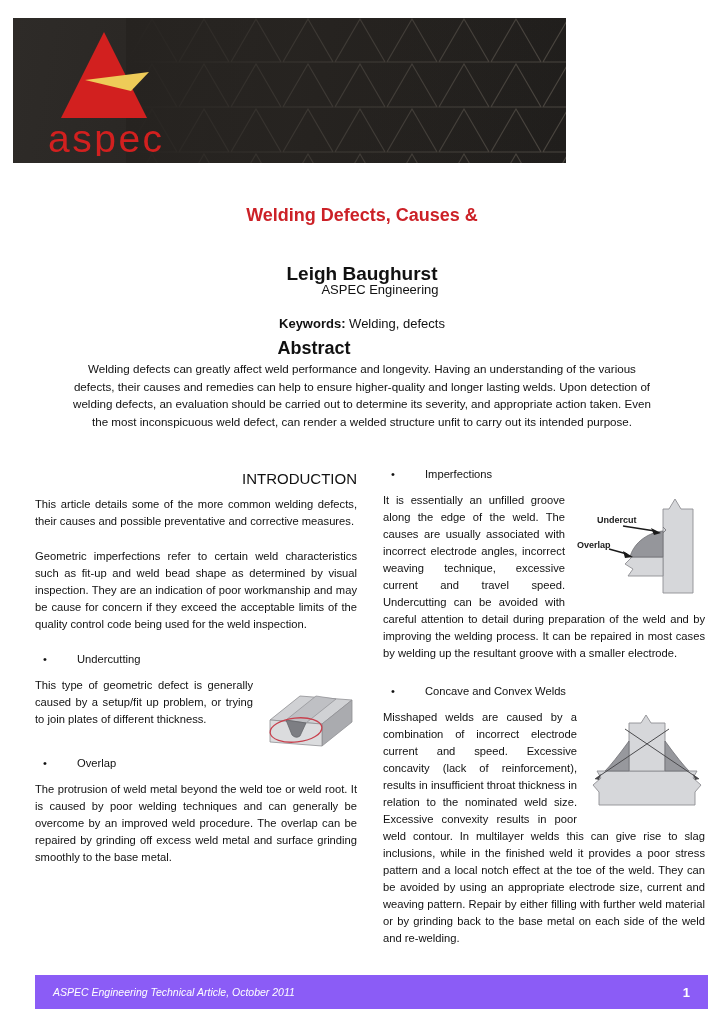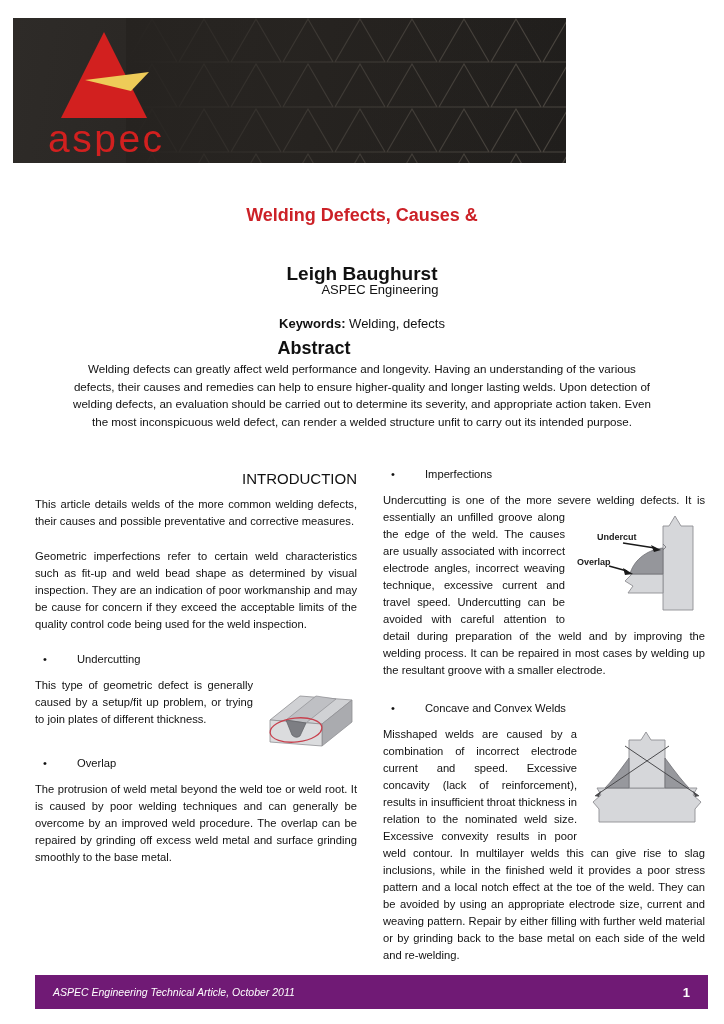--- a/index.html
+++ b/index.html
@@ -47,21 +47,21 @@
   .fig-right { float:right; }
   .fig-misalignment { width:92px;  height:72px;  margin:2px 0 4px 12px; }
   .fig-undercut     { width:130px; height:100px; margin:3px 0 6px 10px; }
   .fig-tee          { width:116px; height:108px; margin:2px 0 6px 12px; }
 
   svg text.fig-label { font-family:"Liberation Sans","DejaVu Sans",sans-serif; font-weight:bold; }
 
   
   .footer-bar {
     position:absolute; left:35px; top:975px; width:673px; height:34px;
-    background:#701a75; color:#ffffff; display:flex; align-items:center;
+    background:#8b5cf6; color:#ffffff; display:flex; align-items:center;
     justify-content:space-between; padding:0 18px;
   }
   .footer-text { font-style:italic; font-size:10.5px; }
   .footer-page { font-weight:bold; font-size:13px; }
 </style>
 </head>
 <body>
 
 <div class="page">
 
@@ -99,21 +99,21 @@
 
   <div class="keywords">
     <span class="kw-label">Keywords:</span><span> Welding, defects</span>
   </div>
 
   <div class="abstract-heading">Abstract</div>
   <div class="abstract-text">Welding defects can greatly affect weld performance and longevity.  Having an understanding of the various defects, their causes and remedies can help to ensure higher-quality and longer lasting welds.  Upon detection of welding defects, an evaluation should be carried out to determine its severity, and appropriate action taken.  Even the most inconspicuous weld defect, can render a welded structure unfit to carry out its intended purpose.</div>
 
   <div class="col col-left">
     <div class="sec-heading">INTRODUCTION</div>
-    <p class="para">This article details welds of the more common welding defects, their causes and possible preventative and corrective measures.</p>
+    <p class="para">This article details some of the more common welding defects, their causes and possible preventative and corrective measures.</p>
 
     <p class="para">Geometric imperfections refer to certain weld characteristics such as fit-up and weld bead shape as determined by visual inspection.  They are an indication of poor workmanship and may be cause for concern if they exceed the acceptable limits of the quality control code being used for the weld inspection.</p>
 
     <div class="bullet-row">
       <span class="bullet">•</span>
       <span>Undercutting</span>
     </div>
     <div class="para">
       <svg class="fig-right fig-misalignment" viewBox="0 0 92 72">
 
@@ -138,21 +138,20 @@
     </div>
     <p class="para">The protrusion of weld metal beyond the weld toe or weld root.  It is caused by poor welding techniques and can generally be overcome by an improved weld procedure. The overlap can be repaired by grinding off excess weld metal and surface grinding smoothly to the base metal.</p>
   </div>
 
   <div class="col col-right">
     <div class="bullet-row">
       <span class="bullet">•</span>
       <span>Imperfections</span>
     </div>
     <div class="para">
-      <span>Undercutting is one of the more severe welding defects. </span>
       <svg class="fig-right fig-undercut" viewBox="0 0 130 100">
 
         <path d="M88,98 L88,14 L94,14 L100,4 L106,14 L118,14 L118,98 Z" fill="#d6d7da" stroke="#8f8f93" stroke-width="0.9"></path>
 
         <path d="M57,62 L88,62 L88,81 L53,81 L58,74 L50,69 Z" fill="#d6d7da" stroke="#8f8f93" stroke-width="0.9"></path>
 
         <path d="M88,36 C70,38 58,50 55,62 L88,62 Z" fill="#95969b" stroke="#6e6f73" stroke-width="0.8"></path>
 
         <path d="M88,32 L91,35 L88,38" fill="none" stroke="#6e6f73" stroke-width="0.8"></path>
 

